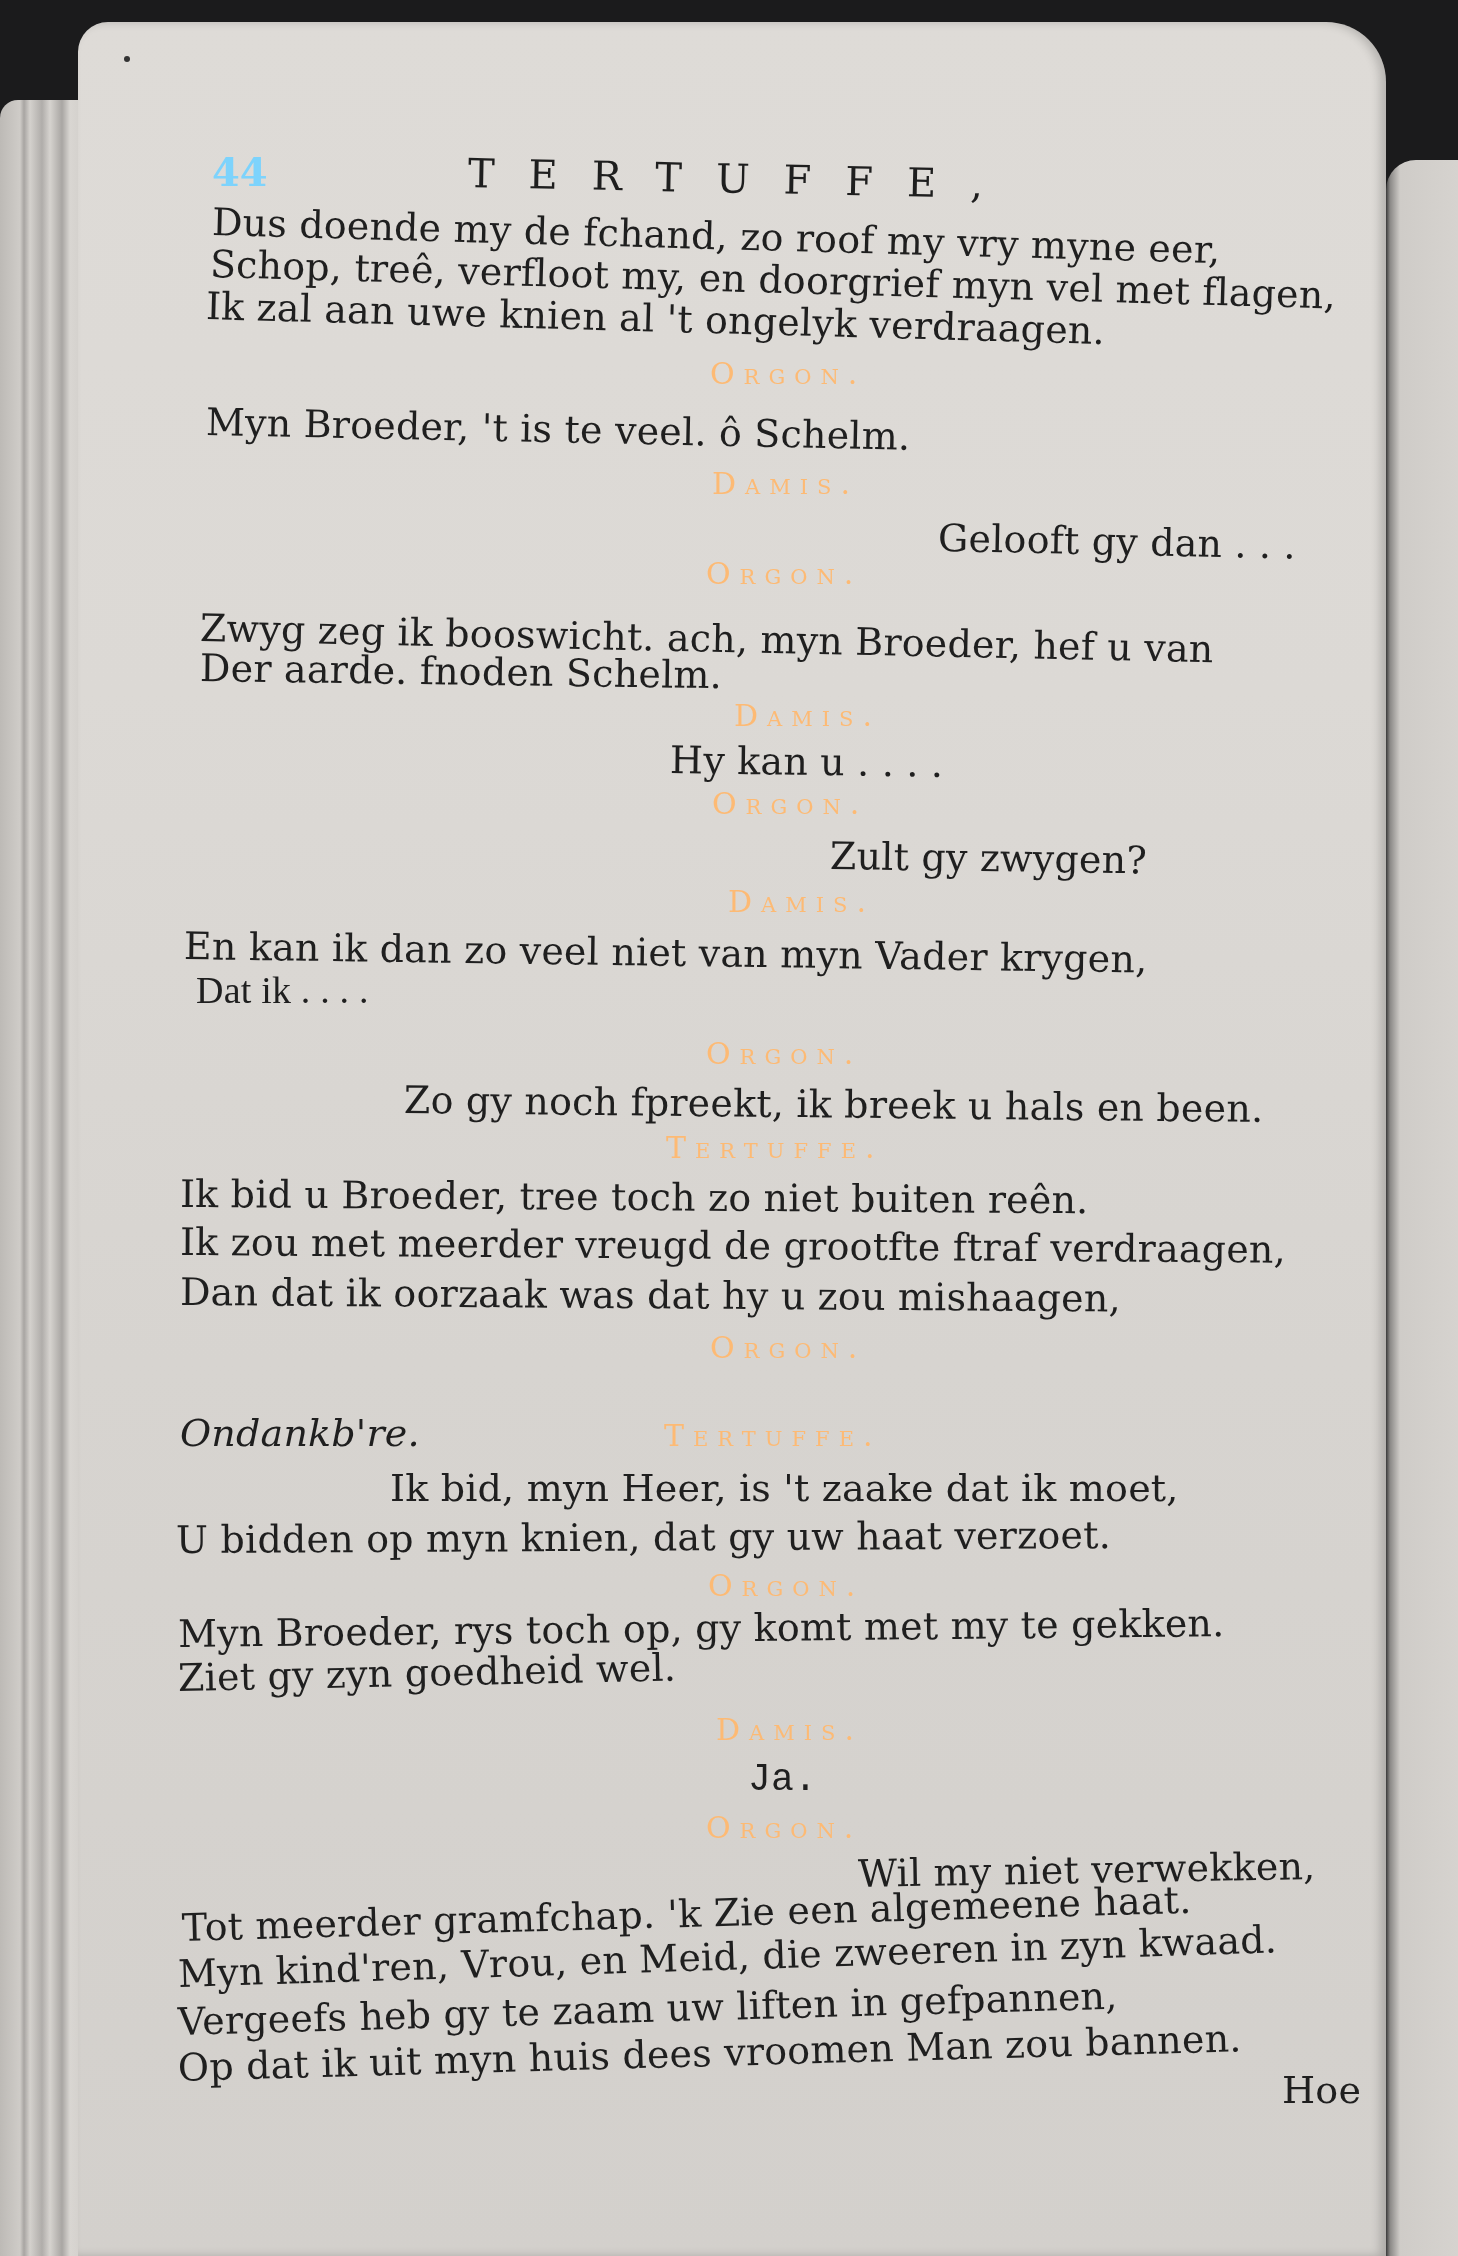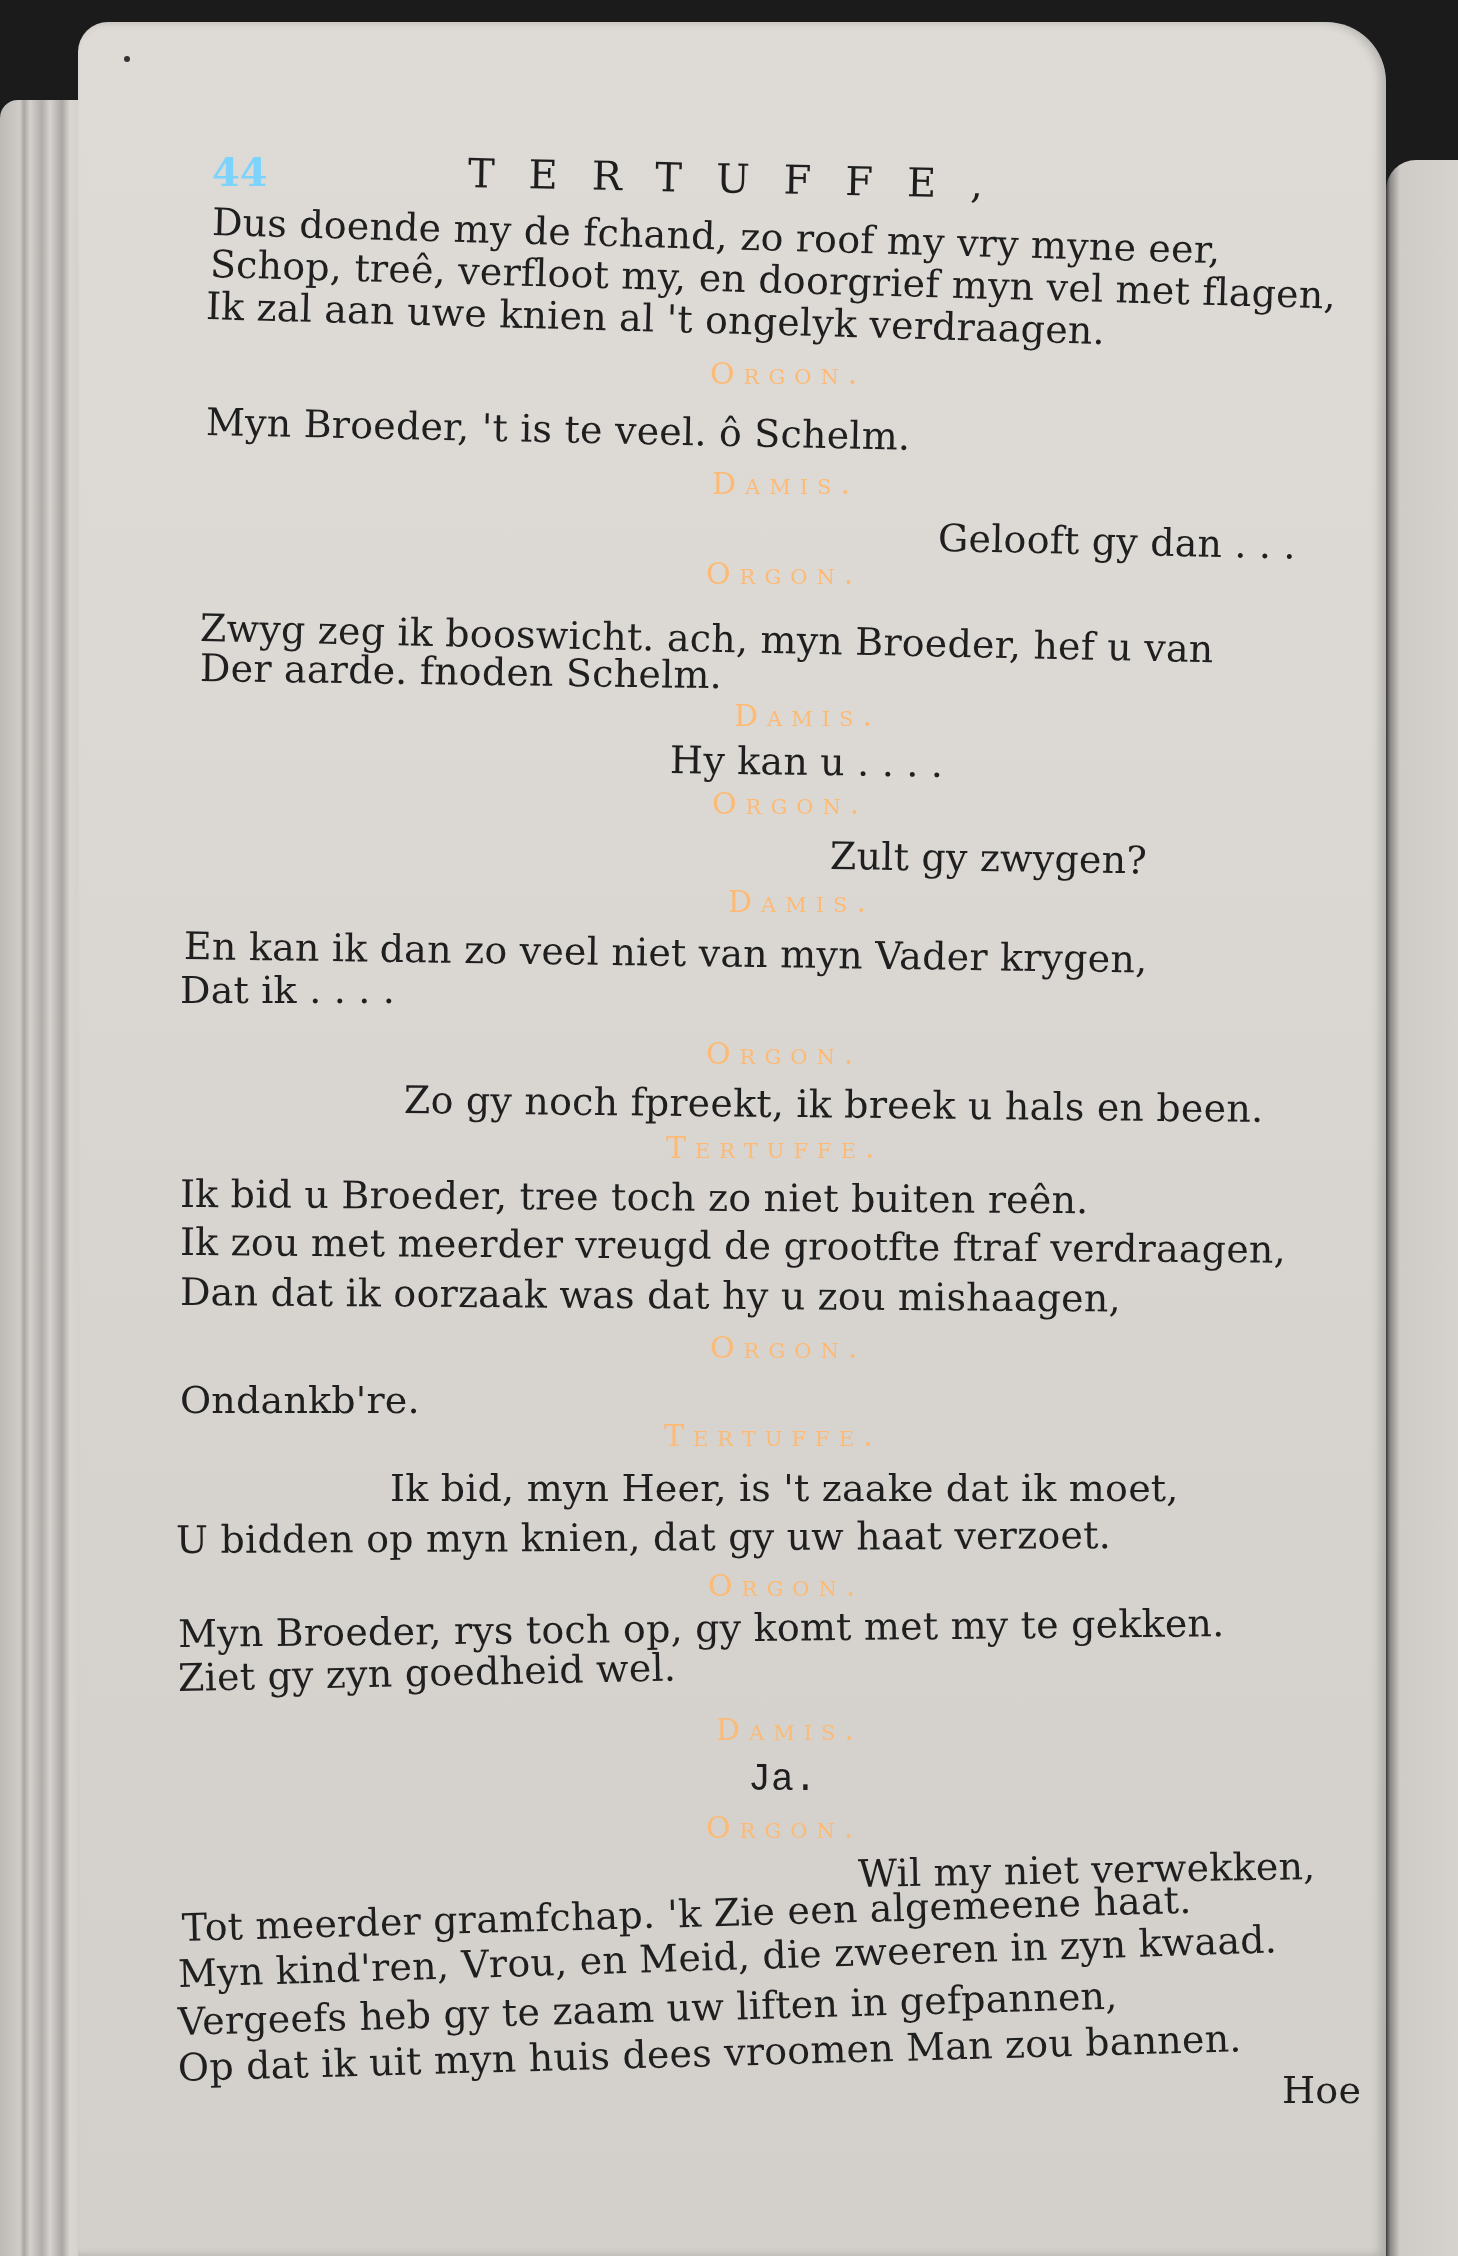--- a/index.html
+++ b/index.html
@@ -63,29 +63,29 @@
   <div class="line" style="left:938px; top:516px; transform:rotate(1.2deg); transform-origin:left center;">Gelooft gy dan . . .</div>
   <div class="speaker" style="left:706px; top:556px;">Orgon.</div>
   <div class="line" style="left:200px; top:606px; transform:rotate(1.2deg); transform-origin:left center;">Zwyg zeg ik booswicht. ach, myn Broeder, hef u van</div>
   <div class="line" style="left:200px; top:646px; transform:rotate(0.8deg); transform-origin:left center;">Der aarde. fnoden Schelm.</div>
   <div class="speaker" style="left:734px; top:698px;">Damis.</div>
   <div class="line" style="left:670px; top:738px; transform:rotate(0.8deg); transform-origin:left center;">Hy kan u . . . .</div>
   <div class="speaker" style="left:712px; top:786px;">Orgon.</div>
   <div class="line" style="left:830px; top:834px; transform:rotate(0.8deg); transform-origin:left center;">Zult gy zwygen?</div>
   <div class="speaker" style="left:728px; top:884px;">Damis.</div>
   <div class="line" style="left:184px; top:924px; transform:rotate(0.8deg); transform-origin:left center;">En kan ik dan zo veel niet van myn Vader krygen,</div>
-  <div class="line" style="left:180px; top:968px;">Dat ik . . . .</div>
+  <div class="line" style="left:196px; top:968px;font-family:Liberation Serif, serif;">Dat ik . . . .</div>
   <div class="speaker" style="left:706px; top:1036px;">Orgon.</div>
   <div class="line" style="left:404px; top:1078px; transform:rotate(0.6deg); transform-origin:left center;">Zo gy noch fpreekt, ik breek u hals en been.</div>
   <div class="speaker" style="left:666px; top:1130px;">Tertuffe.</div>
   <div class="line" style="left:180px; top:1172px; transform:rotate(0.4deg); transform-origin:left center;">Ik bid u Broeder, tree toch zo niet buiten reên.</div>
   <div class="line" style="left:180px; top:1220px; transform:rotate(0.4deg); transform-origin:left center;">Ik zou met meerder vreugd de grootfte ftraf verdraagen,</div>
   <div class="line" style="left:180px; top:1270px; transform:rotate(0.4deg); transform-origin:left center;">Dan dat ik oorzaak was dat hy u zou mishaagen,</div>
   <div class="speaker" style="left:710px; top:1330px;">Orgon.</div>
-  <div class="line" style="left:180px; top:1378px;">Ondankb're.</div>
+  <div class="line" style="left:180px; top:1411px;font-style:italic;">Ondankb're.</div>
   <div class="speaker" style="left:664px; top:1418px;">Tertuffe.</div>
   <div class="line" style="left:390px; top:1466px;">Ik bid, myn Heer, is 't zaake dat ik moet,</div>
   <div class="line" style="left:176px; top:1518px; transform:rotate(-0.3deg); transform-origin:left center;">U bidden op myn knien, dat gy uw haat verzoet.</div>
   <div class="speaker" style="left:708px; top:1568px;">Orgon.</div>
   <div class="line" style="left:178px; top:1612px; transform:rotate(-0.6deg); transform-origin:left center;">Myn Broeder, rys toch op, gy komt met my te gekken.</div>
   <div class="line" style="left:178px; top:1656px; transform:rotate(-1.2deg); transform-origin:left center;">Ziet gy zyn goedheid wel.</div>
   <div class="speaker" style="left:716px; top:1712px;">Damis.</div>
   <div class="line" style="left:748px; top:1758px;font-family:Liberation Mono, monospace;">Ja.</div>
   <div class="speaker" style="left:706px; top:1810px;">Orgon.</div>
   <div class="line" style="left:858px; top:1852px; transform:rotate(-1deg); transform-origin:left center;">Wil my niet verwekken,</div>

